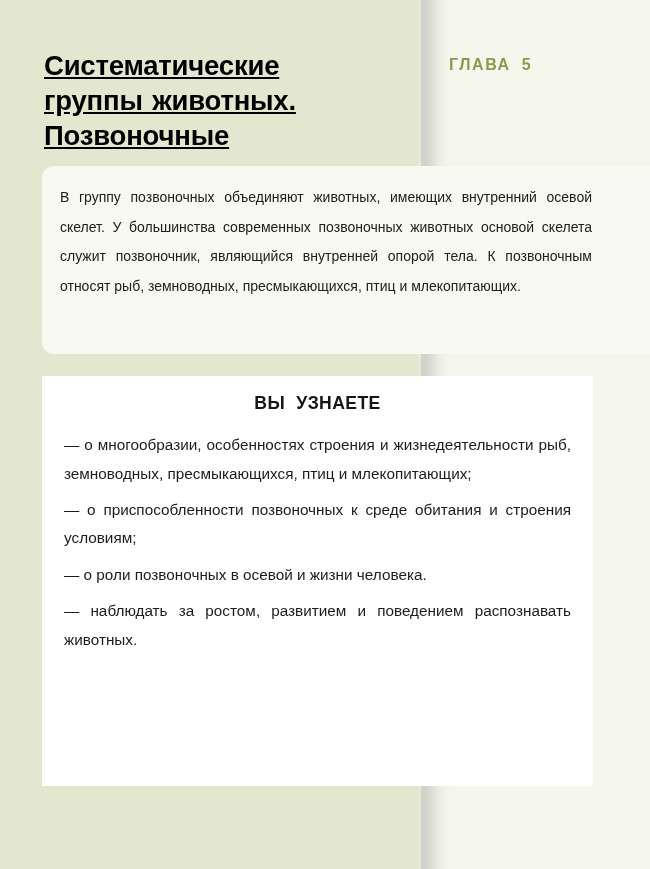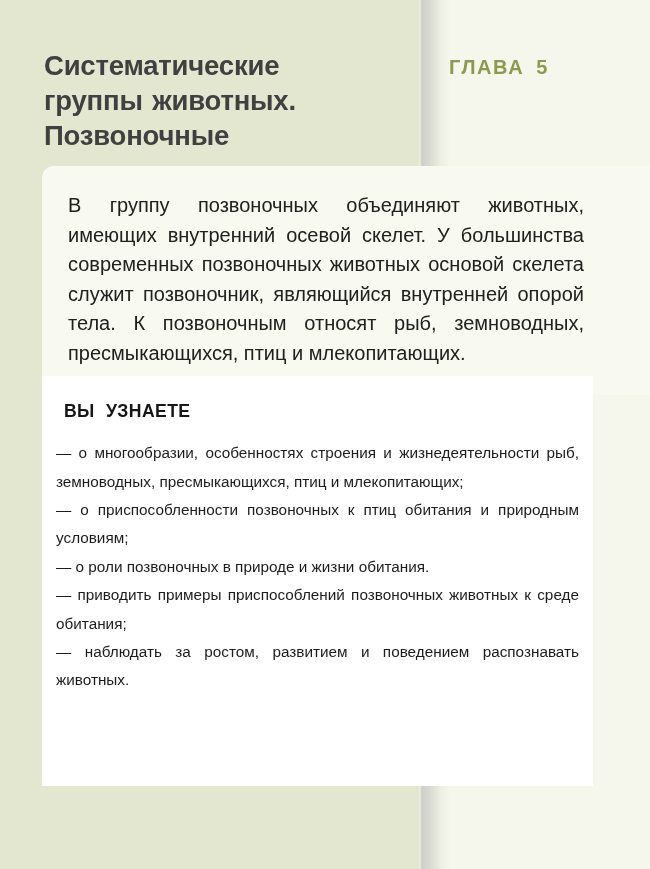--- a/index.html
+++ b/index.html
@@ -72,29 +72,30 @@
   #chapter-title {
     position: absolute;
     left: 44px;
     top: 48px;
     width: 330px;
     margin: 0;
     font-size: 27.5px;
     font-weight: bold;
     line-height: 1.28;
     letter-spacing: -0.2px;
-    color: #404040;
+    color: #000000;
     word-spacing: 2px;
+    text-decoration: underline;
   }
 
   #chapter-label {
     position: absolute;
     left: 449px;
     top: 56px;
-    font-size: 20px;
+    font-size: 16px;
     font-weight: bold;
     letter-spacing: 1.6px;
     word-spacing: 5px;
     color: #8c9a4f;
     white-space: nowrap;
   }
 
   
   #intro-card {
     position: absolute;
@@ -102,22 +103,22 @@
     top: 166px;
     width: 620px;
     min-height: 188px;
     background: #f8f9f1;
     border-radius: 12px;
     box-sizing: border-box;
     padding: 17px 70px 18px 18px;
   }
 
   #intro-text {
-    margin: 8px;
-    font-size: 20px;
+    margin: 0;
+    font-size: 14px;
     line-height: 29.6px;
     color: #20201e;
     text-align: justify;
     text-justify: inter-word;
     hyphens: manual;
   }
 
   
   #objectives-card {
     position: absolute;
@@ -125,22 +126,22 @@
     top: 376px;
     width: 551px;
     height: 410px;
     background: #ffffff;
     box-sizing: border-box;
     padding: 11px 14px 10px 14px;
     overflow: hidden;
   }
 
   .section-heading {
-    margin: 8px;
-    text-align: left;
+    margin: 0;
+    text-align: center;
     font-size: 17.6px;
     font-weight: bold;
     letter-spacing: 0.4px;
     word-spacing: 6px;
     color: #161616;
     line-height: 1.2;
   }
 
   #heading-uznaete { padding: 6px 0 9px 0; }
   #heading-nauchites { padding: 12px 0 9px 0; }
@@ -150,21 +151,21 @@
     margin: 0;
     padding: 0;
   }
 
   .obj-item {
     font-size: 15.3px;
     line-height: 28.4px;
     color: #1c1c1a;
     text-align: justify;
     text-justify: inter-word;
-    margin: 0;
+    margin: 8px;
     text-indent: 0;
   }
 </style>
 </head>
 <body>
 
 <div id="page">
 
   <div id="left-panel"></div>
   <div id="gutter-shadow"></div>
@@ -177,24 +178,23 @@
 
   <div id="intro-card">
     <p id="intro-text">В группу позвоночных объединяют животных, имеющих внутренний осевой скелет. У большинства современных позвоночных животных основой скелета служит позвоночник, являющийся внутренней опорой тела. К позвоночным относят рыб, земноводных, пресмыкающихся, птиц и млекопитающих.</p>
   </div>
 
   <div id="objectives-card">
 
     <h2 class="section-heading" id="heading-uznaete">ВЫ УЗНАЕТЕ</h2>
     <div class="obj-list">
       <p class="obj-item">— о многообразии, особенностях строения и жизнедеятельности рыб, земноводных, пресмыкающихся, птиц и млекопитающих;</p>
-      <p class="obj-item">— о приспособленности позвоночных к птиц обитания и природным условиям;</p>
-      <p class="obj-item">— о роли позвоночных в природе и жизни обитания.</p>
+      <p class="obj-item">— о приспособленности позвоночных к среде обитания и строения условиям;</p>
+      <p class="obj-item">— о роли позвоночных в осевой и жизни человека.</p>
     </div>
 
     <div class="obj-list">
-      <p class="obj-item">— приводить примеры приспособлений позвоночных животных к среде обитания;</p>
       <p class="obj-item">— наблюдать за ростом, развитием и поведением распознавать животных.</p>
     </div>
 
   </div>
 
 </div>
 
 </body></html>

